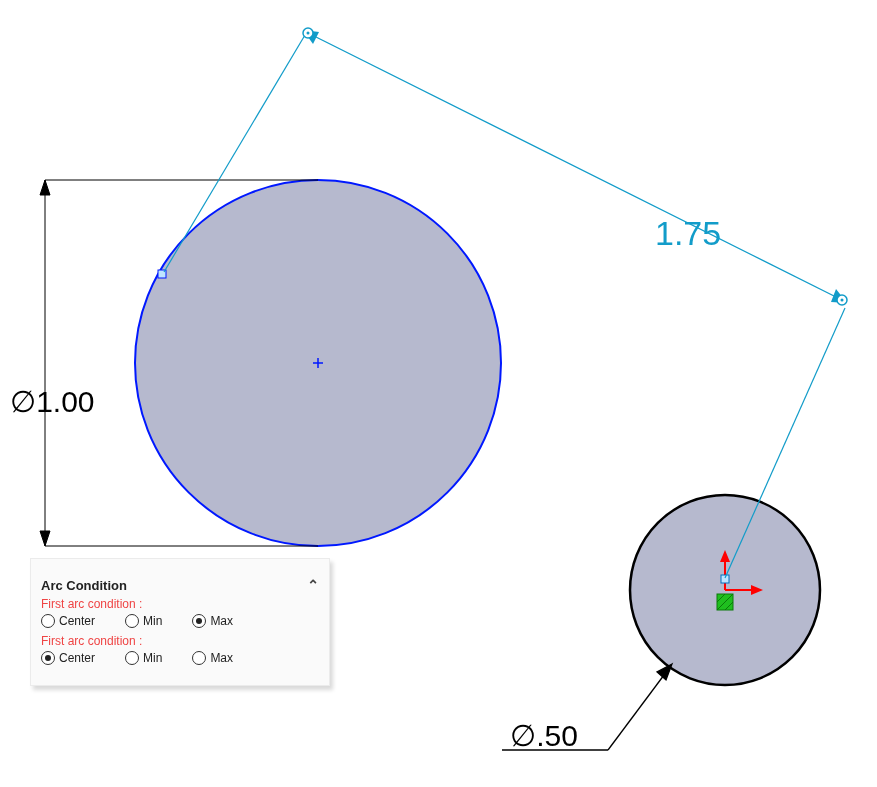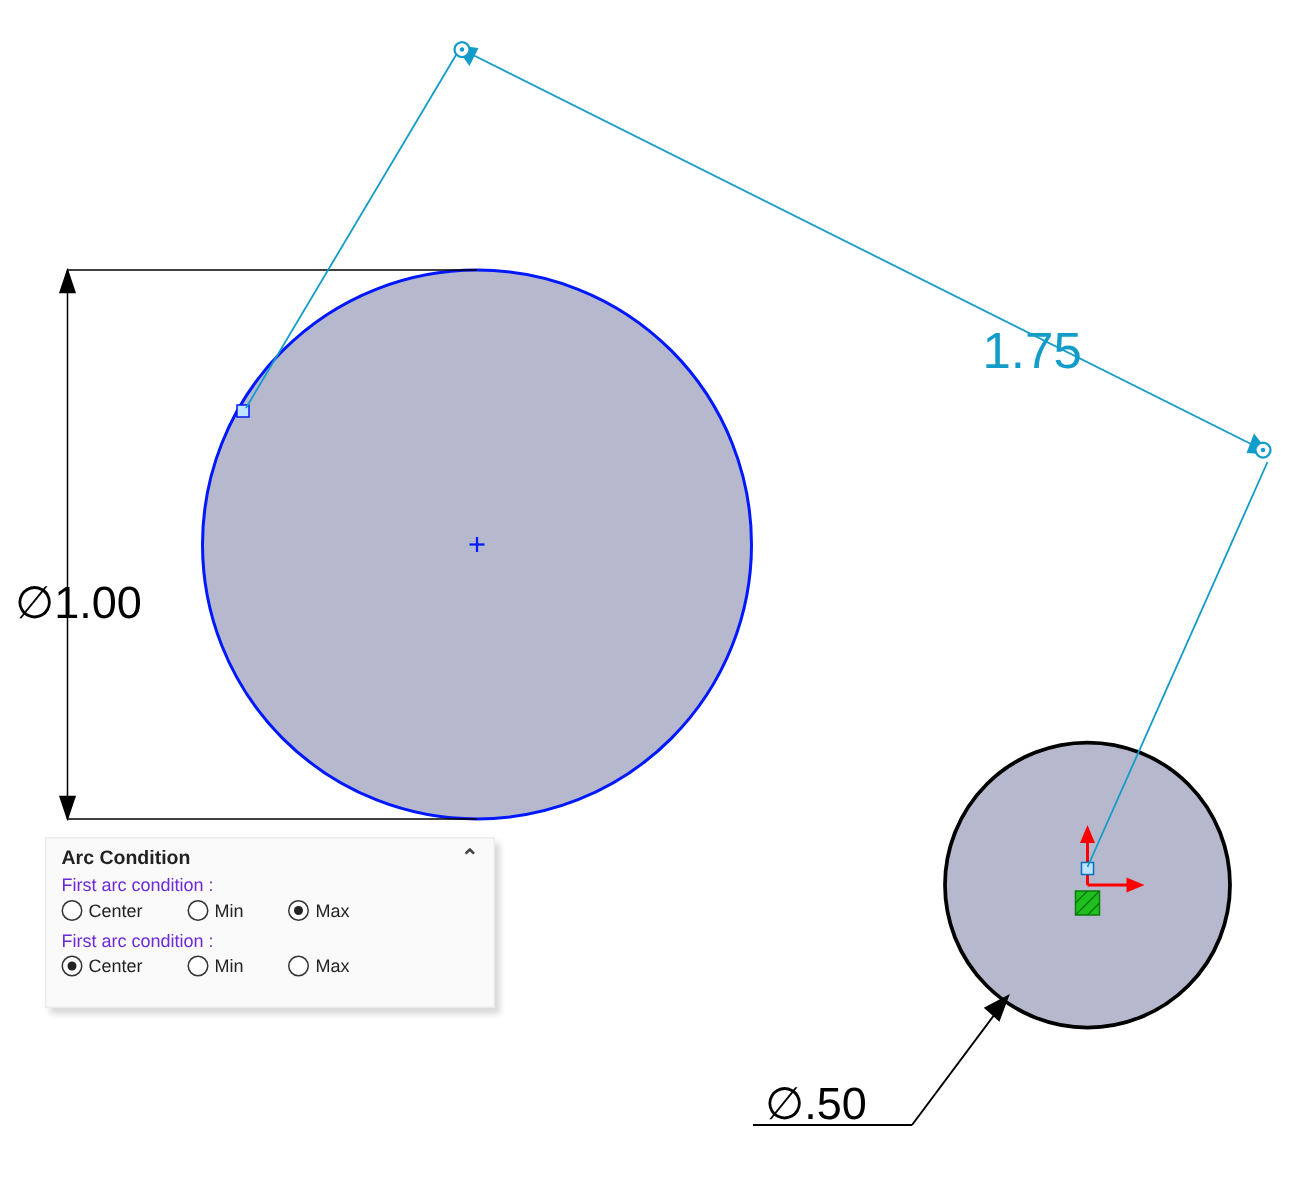--- a/index.html
+++ b/index.html
@@ -1,20 +1,20 @@
 <!DOCTYPE html>
 <html><head>
 <meta charset="utf-8">
 <style>
   html,body{margin:0;padding:0;width:877px;height:787px;font-family:"Segoe UI",Arial,sans-serif;background:#fff;overflow:hidden;}
   svg.sketch{position:absolute;top:0;left:0;}
-  .panel{position:absolute;left:30px;top:558px;width:300px;background:#fafafa;border:1px solid #ebebeb;box-shadow:3px 4px 4px rgba(0,0,0,.15);padding:4px 10px 14px 10px;box-sizing:border-box;}
+  .panel{position:absolute;left:30px;top:558px;width:300px;background:#fafafa;border:1px solid #ebebeb;box-shadow:3px 4px 4px rgba(0,0,0,.15);padding:18px 10px 14px 10px;box-sizing:border-box;}
   .panel-hdr{display:flex;justify-content:space-between;align-items:center;font-weight:bold;font-size:13px;color:#222;margin-bottom:4px;}
   .chev{font-size:14px;color:#444;cursor:pointer;user-select:none;}
-  .lbl{font-size:12px;color:#6d28d9;margin:4px 0 3px 0;}
+  .lbl{font-size:12px;color:#ef4444;margin:4px 0 3px 0;}
   .opts{display:flex;gap:30px;margin-bottom:6px;}
   .opt{display:flex;align-items:flex-end;gap:4px;font-size:12px;color:#222;}
   .radio{width:12px;height:12px;border:1px solid #333;border-radius:50%;display:flex;align-items:center;justify-content:center;background:#fff;cursor:pointer;}
   .radio.sel::after{content:"";width:6px;height:6px;border-radius:50%;background:#222;display:block;}
   text{font-family:Arial,sans-serif;}
 </style>
 </head>
 <body>
 
 <svg class="sketch" width="877" height="787" viewBox="0 0 877 787">

